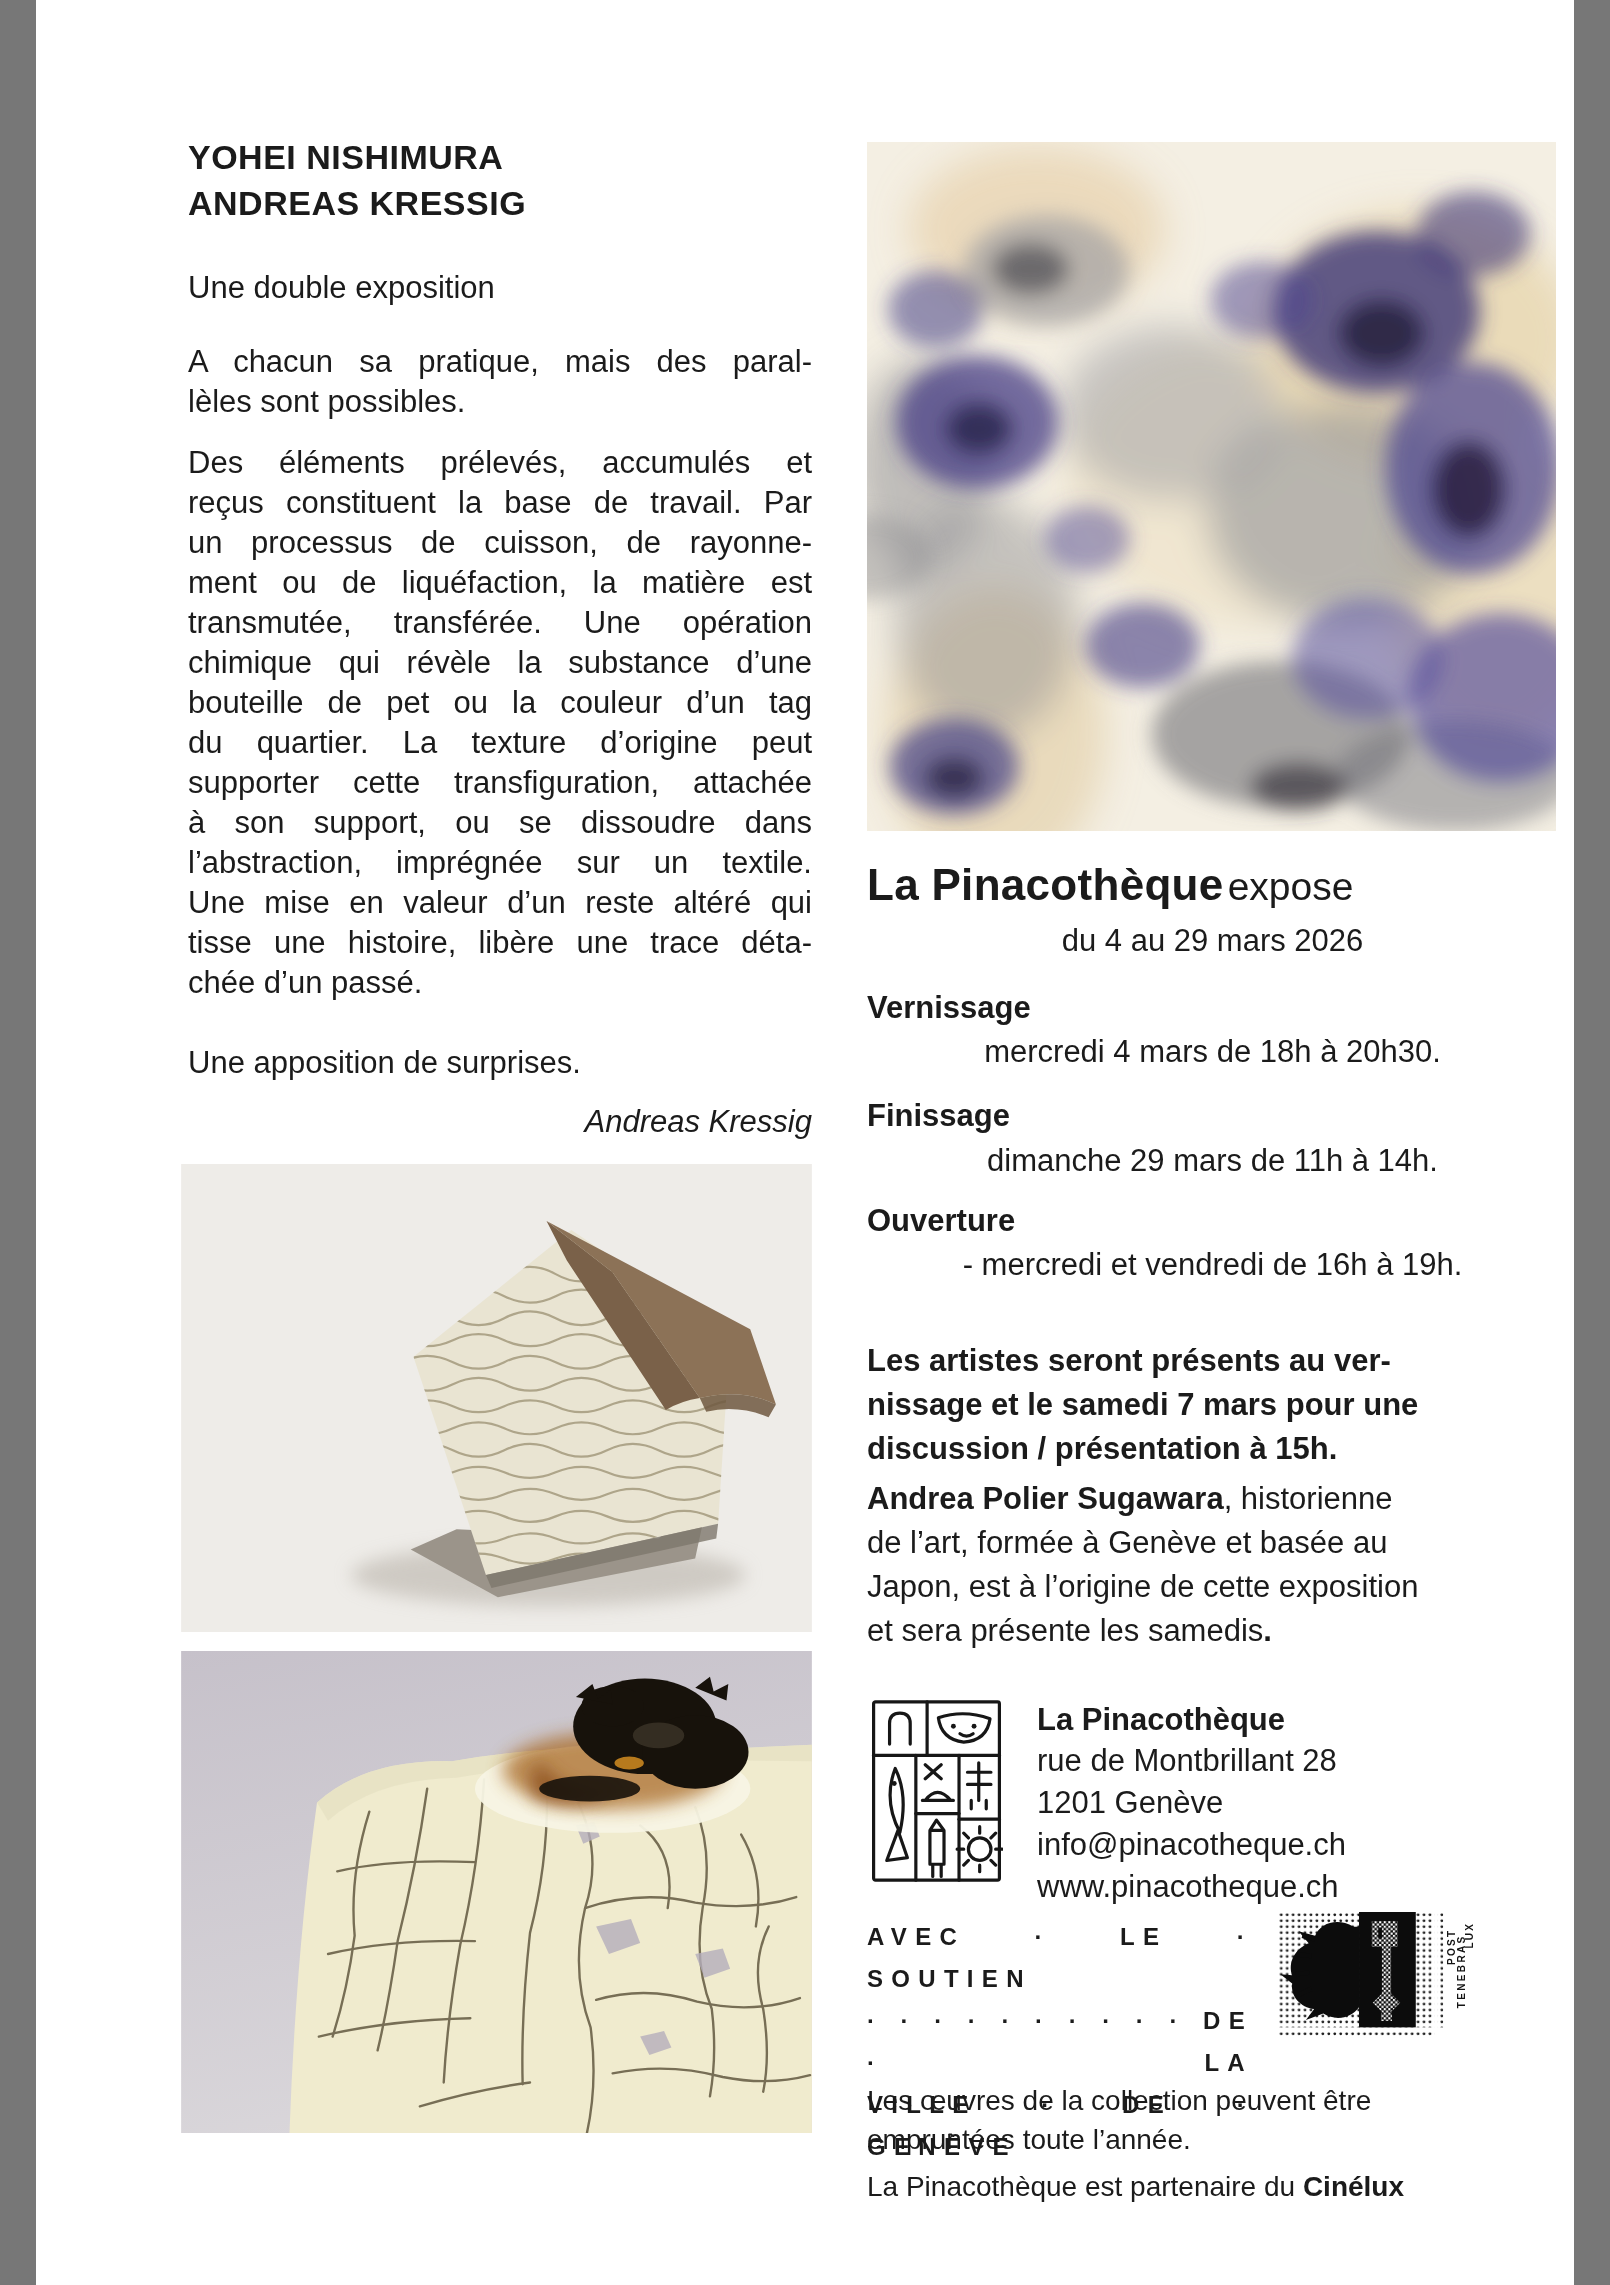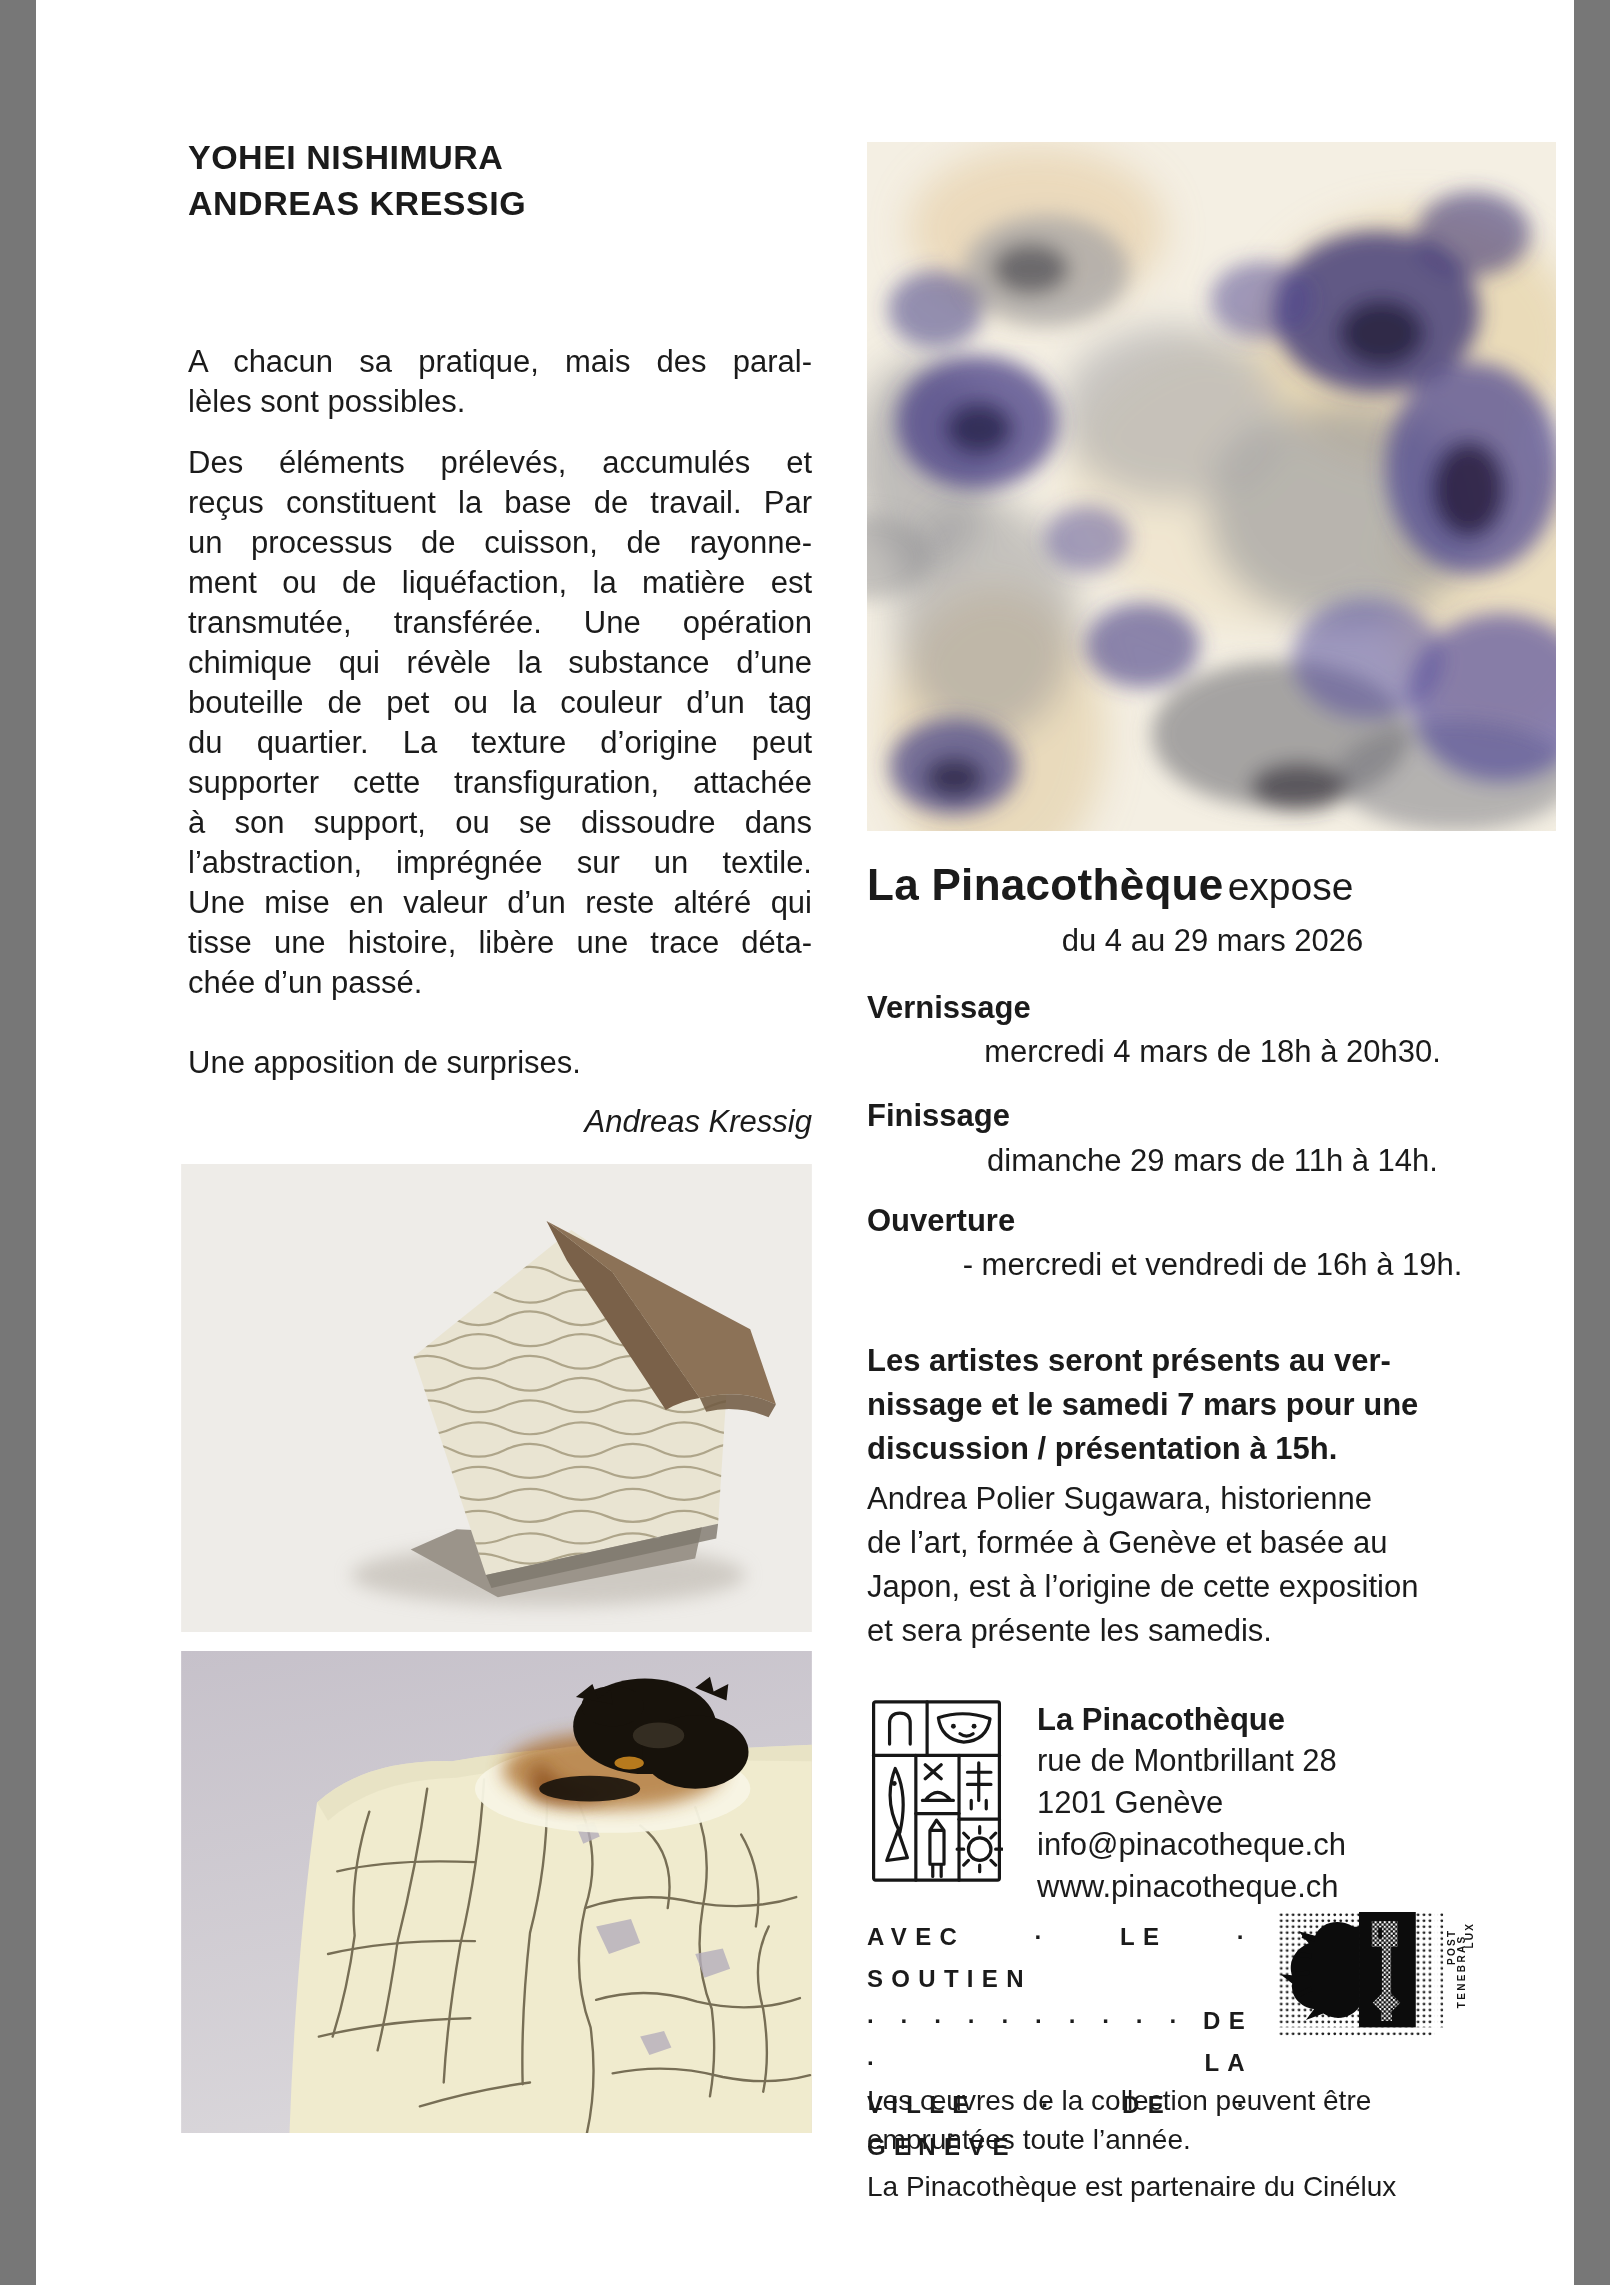--- a/index.html
+++ b/index.html
@@ -6,21 +6,21 @@
   .page{
     position:relative;
     width:1538px;height:2286px;
     margin:0 auto;
     background:#ffffff;
     font-family:"Liberation Sans","DejaVu Sans",sans-serif;
     color:#1b1b1b;
     overflow:hidden;
   }
   .abs{position:absolute;}
-  .b{font-weight:normal;}
+  .b{font-weight:bold;}
   .title{font-size:34px;font-weight:bold;line-height:46px;letter-spacing:0.5px;}
   .body-l{font-size:31px;line-height:40px;}
   .just .ln{text-align:justify;text-align-last:justify;}
   .just .ln.last{text-align-last:left;}
   .sig{font-size:31px;font-style:italic;text-align:right;}
   .rc-head-brand{font-size:44px;font-weight:bold;letter-spacing:0.3px;}
   .rc-head-suffix{font-size:39px;}
   .body-r{font-size:31px;line-height:42px;text-align:center;}
   .sect{font-size:31px;font-weight:bold;}
   .boldpara{font-size:31px;font-weight:bold;line-height:44px;}
@@ -35,20 +35,21 @@
 </head>
 <body>
 
 <div class="page">
 
   <div class="abs title" style="left:152px;top:134px;width:624px;">
     <div>YOHEI NISHIMURA</div>
     <div>ANDREAS KRESSIG</div>
   </div>
 
+  <div class="abs body-l" style="left:152px;top:268px;width:624px;">Une double exposition</div>
 
   <div class="abs body-l just" style="left:152px;top:342px;width:624px;">
       <div class="ln">A chacun sa pratique, mais des paral-</div>
       <div class="ln last">lèles sont possibles.</div>
     </div>
 
   <div class="abs body-l just" style="left:152px;top:443px;width:624px;">
       <div class="ln">Des éléments prélevés, accumulés et</div>
       <div class="ln">reçus constituent la base de travail. Par</div>
       <div class="ln">un processus de cuisson, de rayonne-</div>

